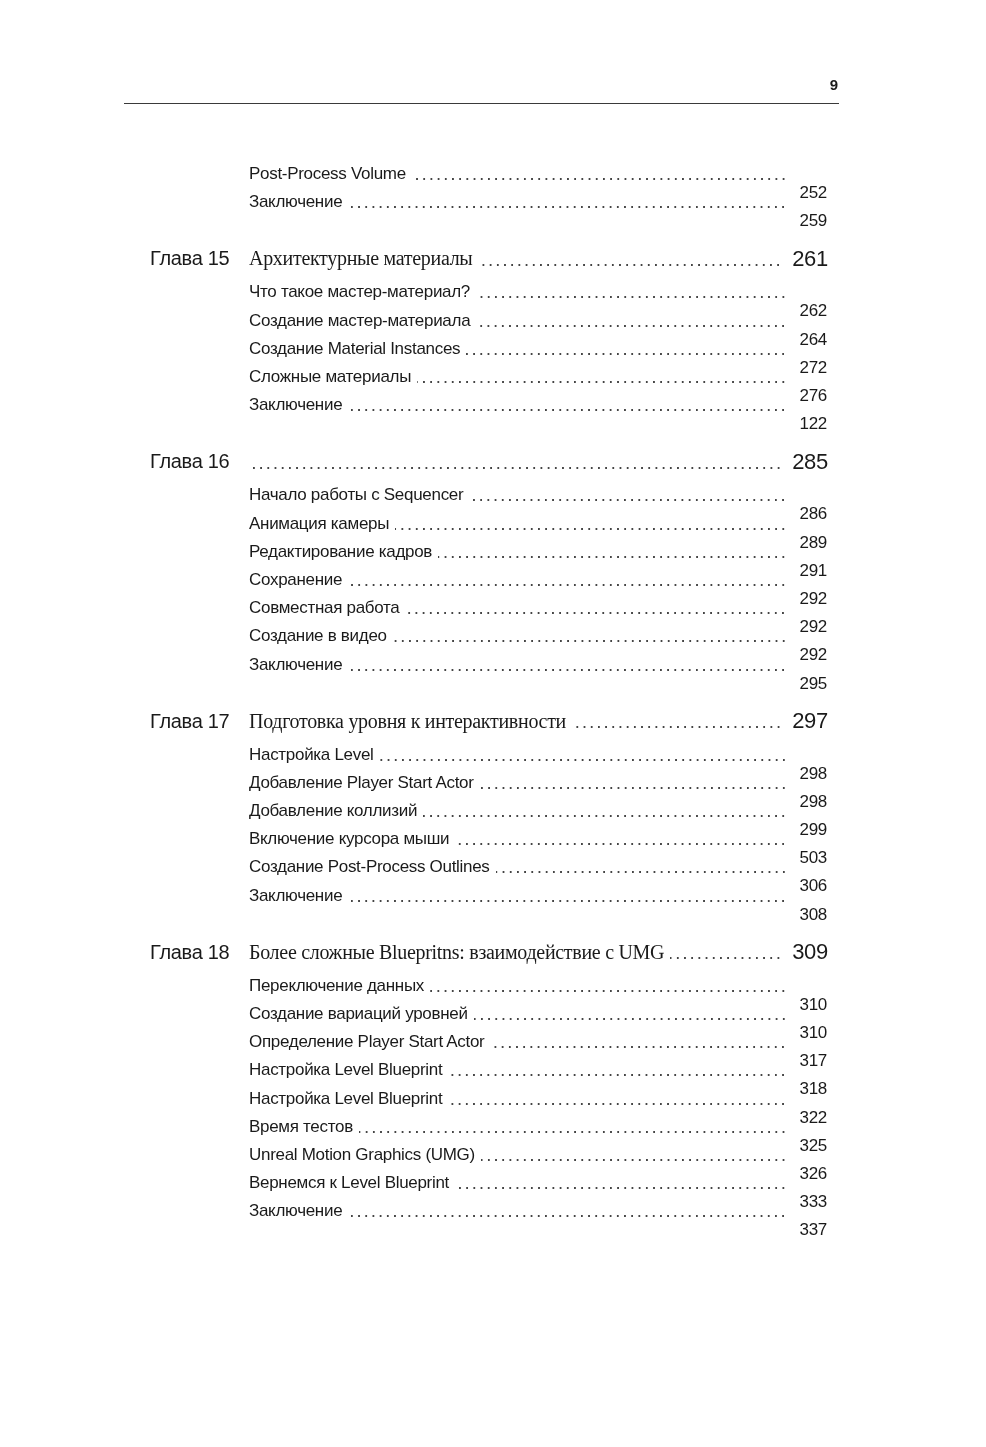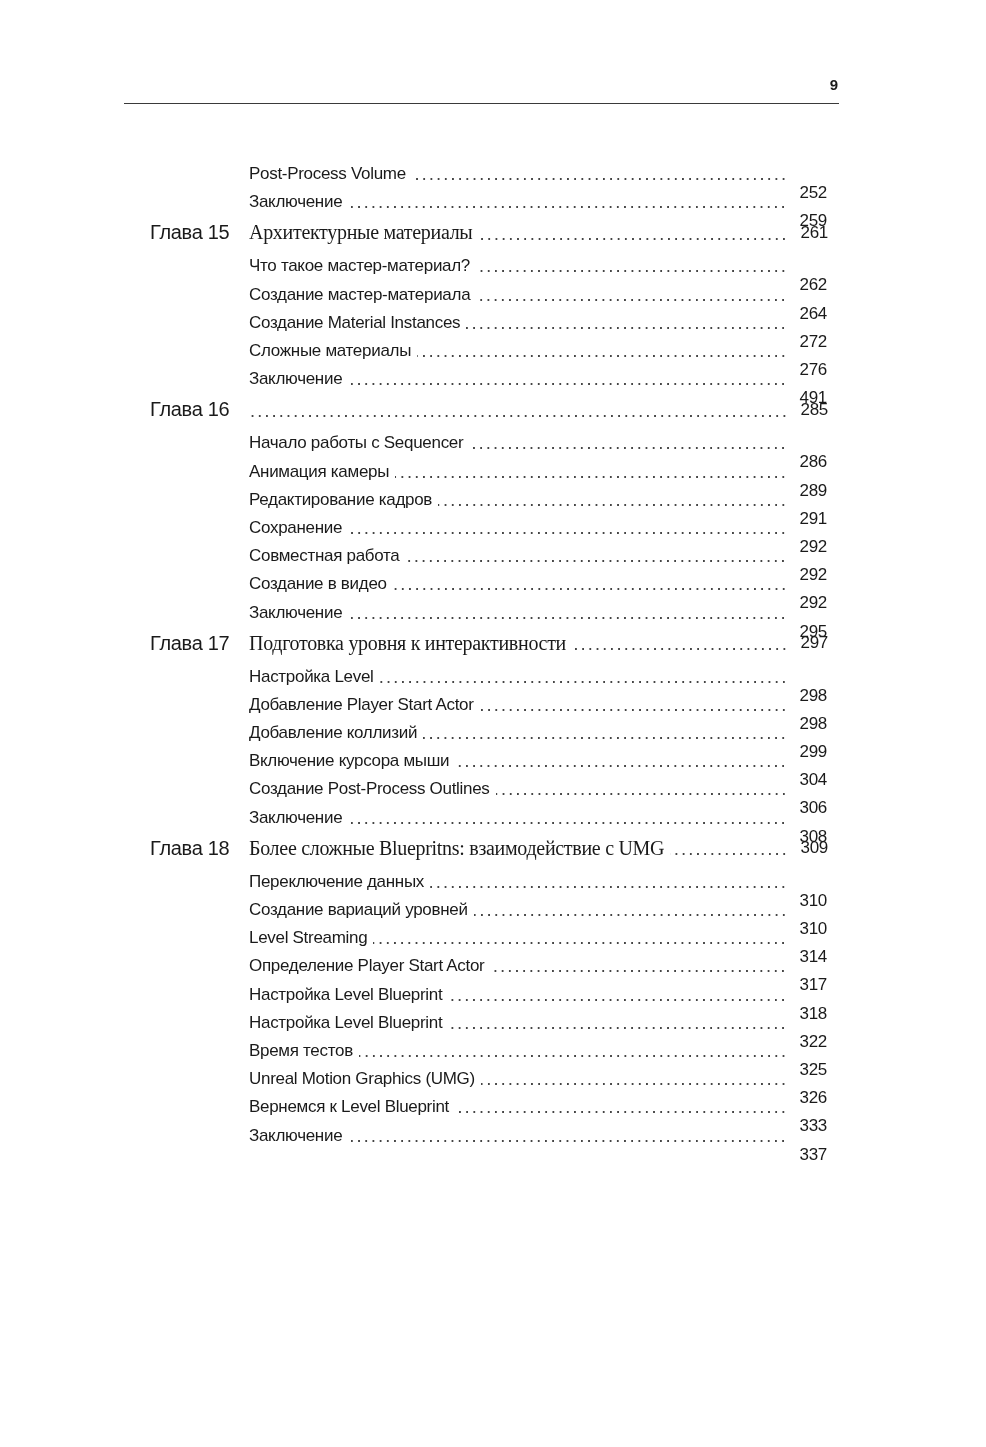--- a/index.html
+++ b/index.html
@@ -62,20 +62,21 @@
       margin-right: 10px;
     }
     .entry .page {
       white-space: nowrap;
       min-width: 30px;
       text-align: right;
       margin-top: 38px;
     }
     .chapter {
       position: relative;
+      margin-top: 26px;
       height: 33px;
       display: flex;
       align-items: center;
       width: 678px;
       margin-left: 150px;
       font-size: 20px;
       letter-spacing: -0.3px;
       margin-bottom: 3px;
     }
     .chapter .ch-label {
@@ -92,21 +93,21 @@
       flex: 1;
       height: 2px;
       margin-top: 12px;
       background-image: radial-gradient(circle, #444 0.9px, transparent 1.1px);
       background-size: 7.2px 2px;
       background-repeat: repeat-x;
       background-position: right center;
       margin-right: 10px;
     }
     .chapter .page {
-      font-size: 17px;
+      font-size: 22px;
       white-space: nowrap;
       min-width: 30px;
       text-align: right;
     }
   </style>
 </head>
 <body>
 
 <div class="page-number">9</div>
 <div class="header-rule"></div>
@@ -146,21 +147,21 @@
       <span class="page">272</span>
     </div>
   <div class="entry">
       <span class="title">Сложные материалы</span>
       <span class="leader"></span>
       <span class="page">276</span>
     </div>
   <div class="entry">
       <span class="title">Заключение</span>
       <span class="leader"></span>
-      <span class="page">491</span>
+      <span class="page">122</span>
     </div>
 
   <div class="chapter">
     <span class="ch-label">Глава 16</span>
     <span class="leader"></span>
     <span class="page">285</span>
   </div>
   <div class="entry">
       <span class="title">Начало работы с Sequencer</span>
       <span class="leader"></span>
@@ -214,21 +215,21 @@
       <span class="page">298</span>
     </div>
   <div class="entry">
       <span class="title">Добавление коллизий</span>
       <span class="leader"></span>
       <span class="page">299</span>
     </div>
   <div class="entry">
       <span class="title">Включение курсора мыши</span>
       <span class="leader"></span>
-      <span class="page">304</span>
+      <span class="page">503</span>
     </div>
   <div class="entry">
       <span class="title">Создание Post-Process Outlines</span>
       <span class="leader"></span>
       <span class="page">306</span>
     </div>
   <div class="entry">
       <span class="title">Заключение</span>
       <span class="leader"></span>
       <span class="page">308</span>
@@ -244,25 +245,20 @@
       <span class="title">Переключение данных</span>
       <span class="leader"></span>
       <span class="page">310</span>
     </div>
   <div class="entry">
       <span class="title">Создание вариаций уровней</span>
       <span class="leader"></span>
       <span class="page">310</span>
     </div>
   <div class="entry">
-      <span class="title">Level Streaming</span>
-      <span class="leader"></span>
-      <span class="page">314</span>
-    </div>
-  <div class="entry">
       <span class="title">Определение Player Start Actor</span>
       <span class="leader"></span>
       <span class="page">317</span>
     </div>
   <div class="entry">
       <span class="title">Настройка Level Blueprint</span>
       <span class="leader"></span>
       <span class="page">318</span>
     </div>
   <div class="entry">

